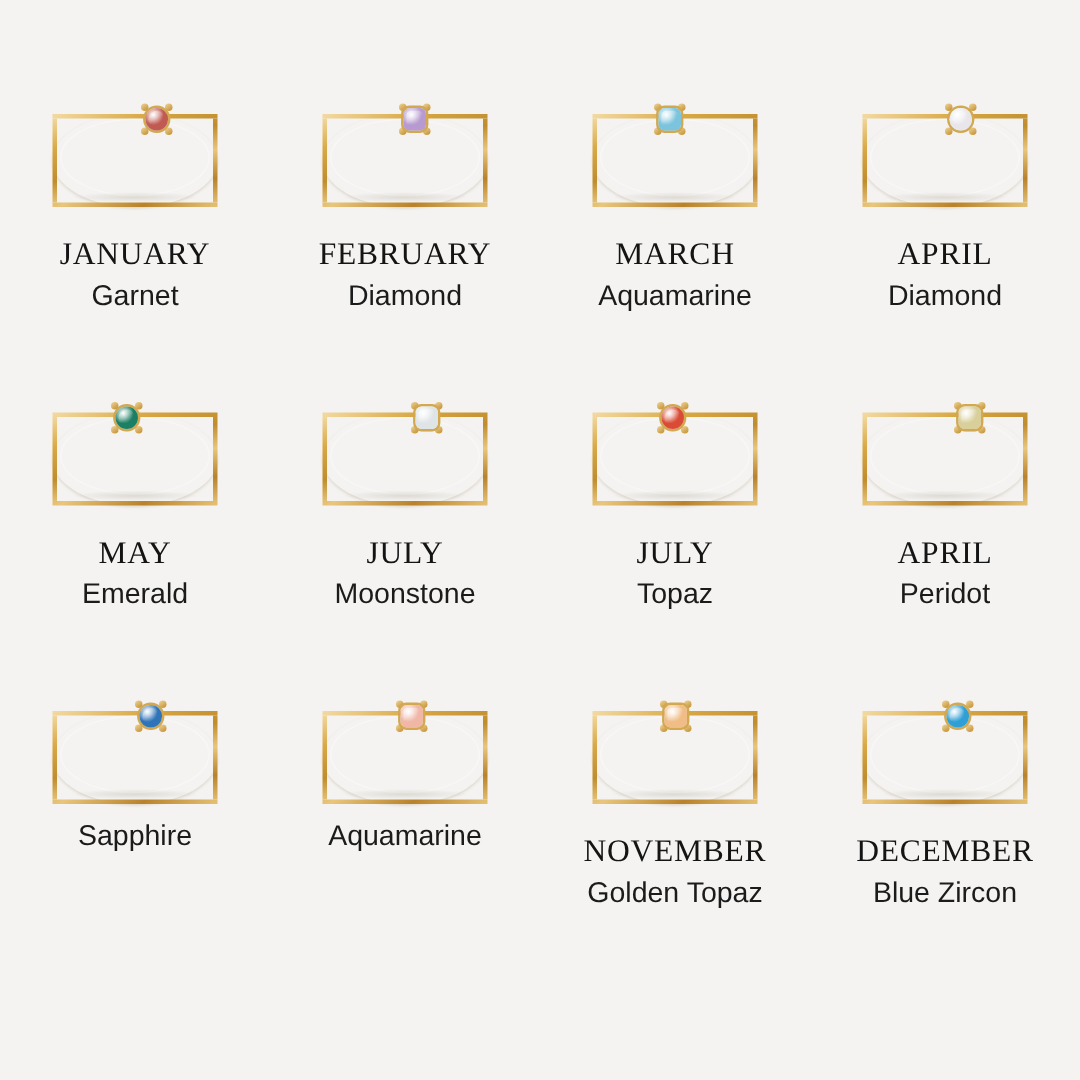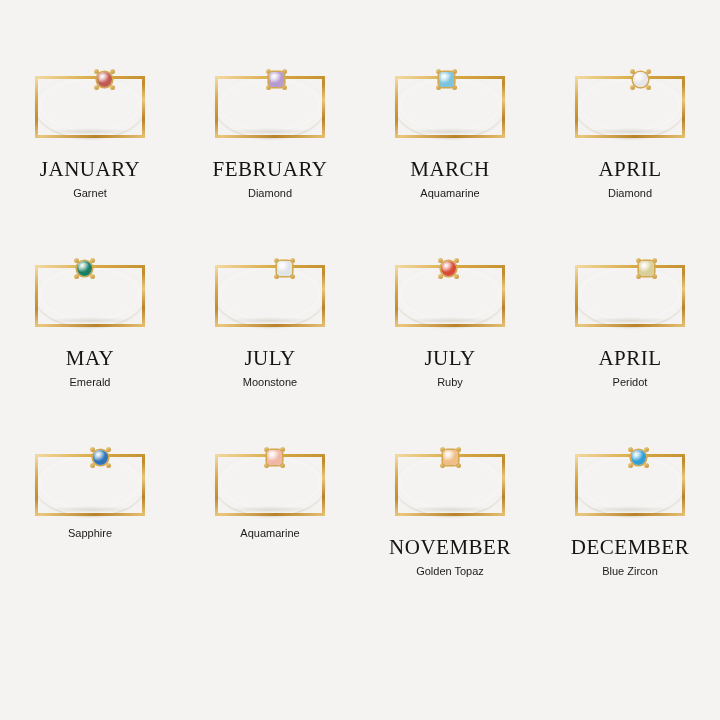--- a/index.html
+++ b/index.html
@@ -121,21 +121,21 @@
     font-family: "Liberation Serif", serif;
     font-size: 21px;
     letter-spacing: 0.5px;
     color: #141414;
     text-align: center;
     line-height: 1.05;
     font-weight: 400;
   }
   .stone-name {
     margin-top: 7px;
-    font-size: 11px;
+    font-size: 19px;
     color: #1b1b1b;
     text-align: left;
     font-weight: 400;
   }
 </style>
 </head>
 <body>
 
 <div class="chart">
 
@@ -248,21 +248,21 @@
       <div class="band-shadow"></div>
       <div class="prongs" style="left: calc(50% - 12.5px);">
           <i></i>
           <i></i>
           <i></i>
           <i></i>
         </div>
       <div class="stone round" style="background: radial-gradient(circle at 35% 30%, rgb(255, 255, 255) 0%, rgb(217, 75, 53) 48%, rgb(217, 75, 53) 100%); left: calc(50% - 9.5px);"></div>
     </div>
     <div class="month">JULY</div>
-    <div class="stone-name">Ruby</div>
+    <div class="stone-name">Topaz</div>
   </div>
 
   <div class="cell">
     <div class="ring-wrap">
       <div class="band"></div>
       <div class="band-inner"></div>
       <div class="band-shadow"></div>
       <div class="prongs" style="left: calc(50% + 5.5px);">
           <i></i>
           <i></i>

